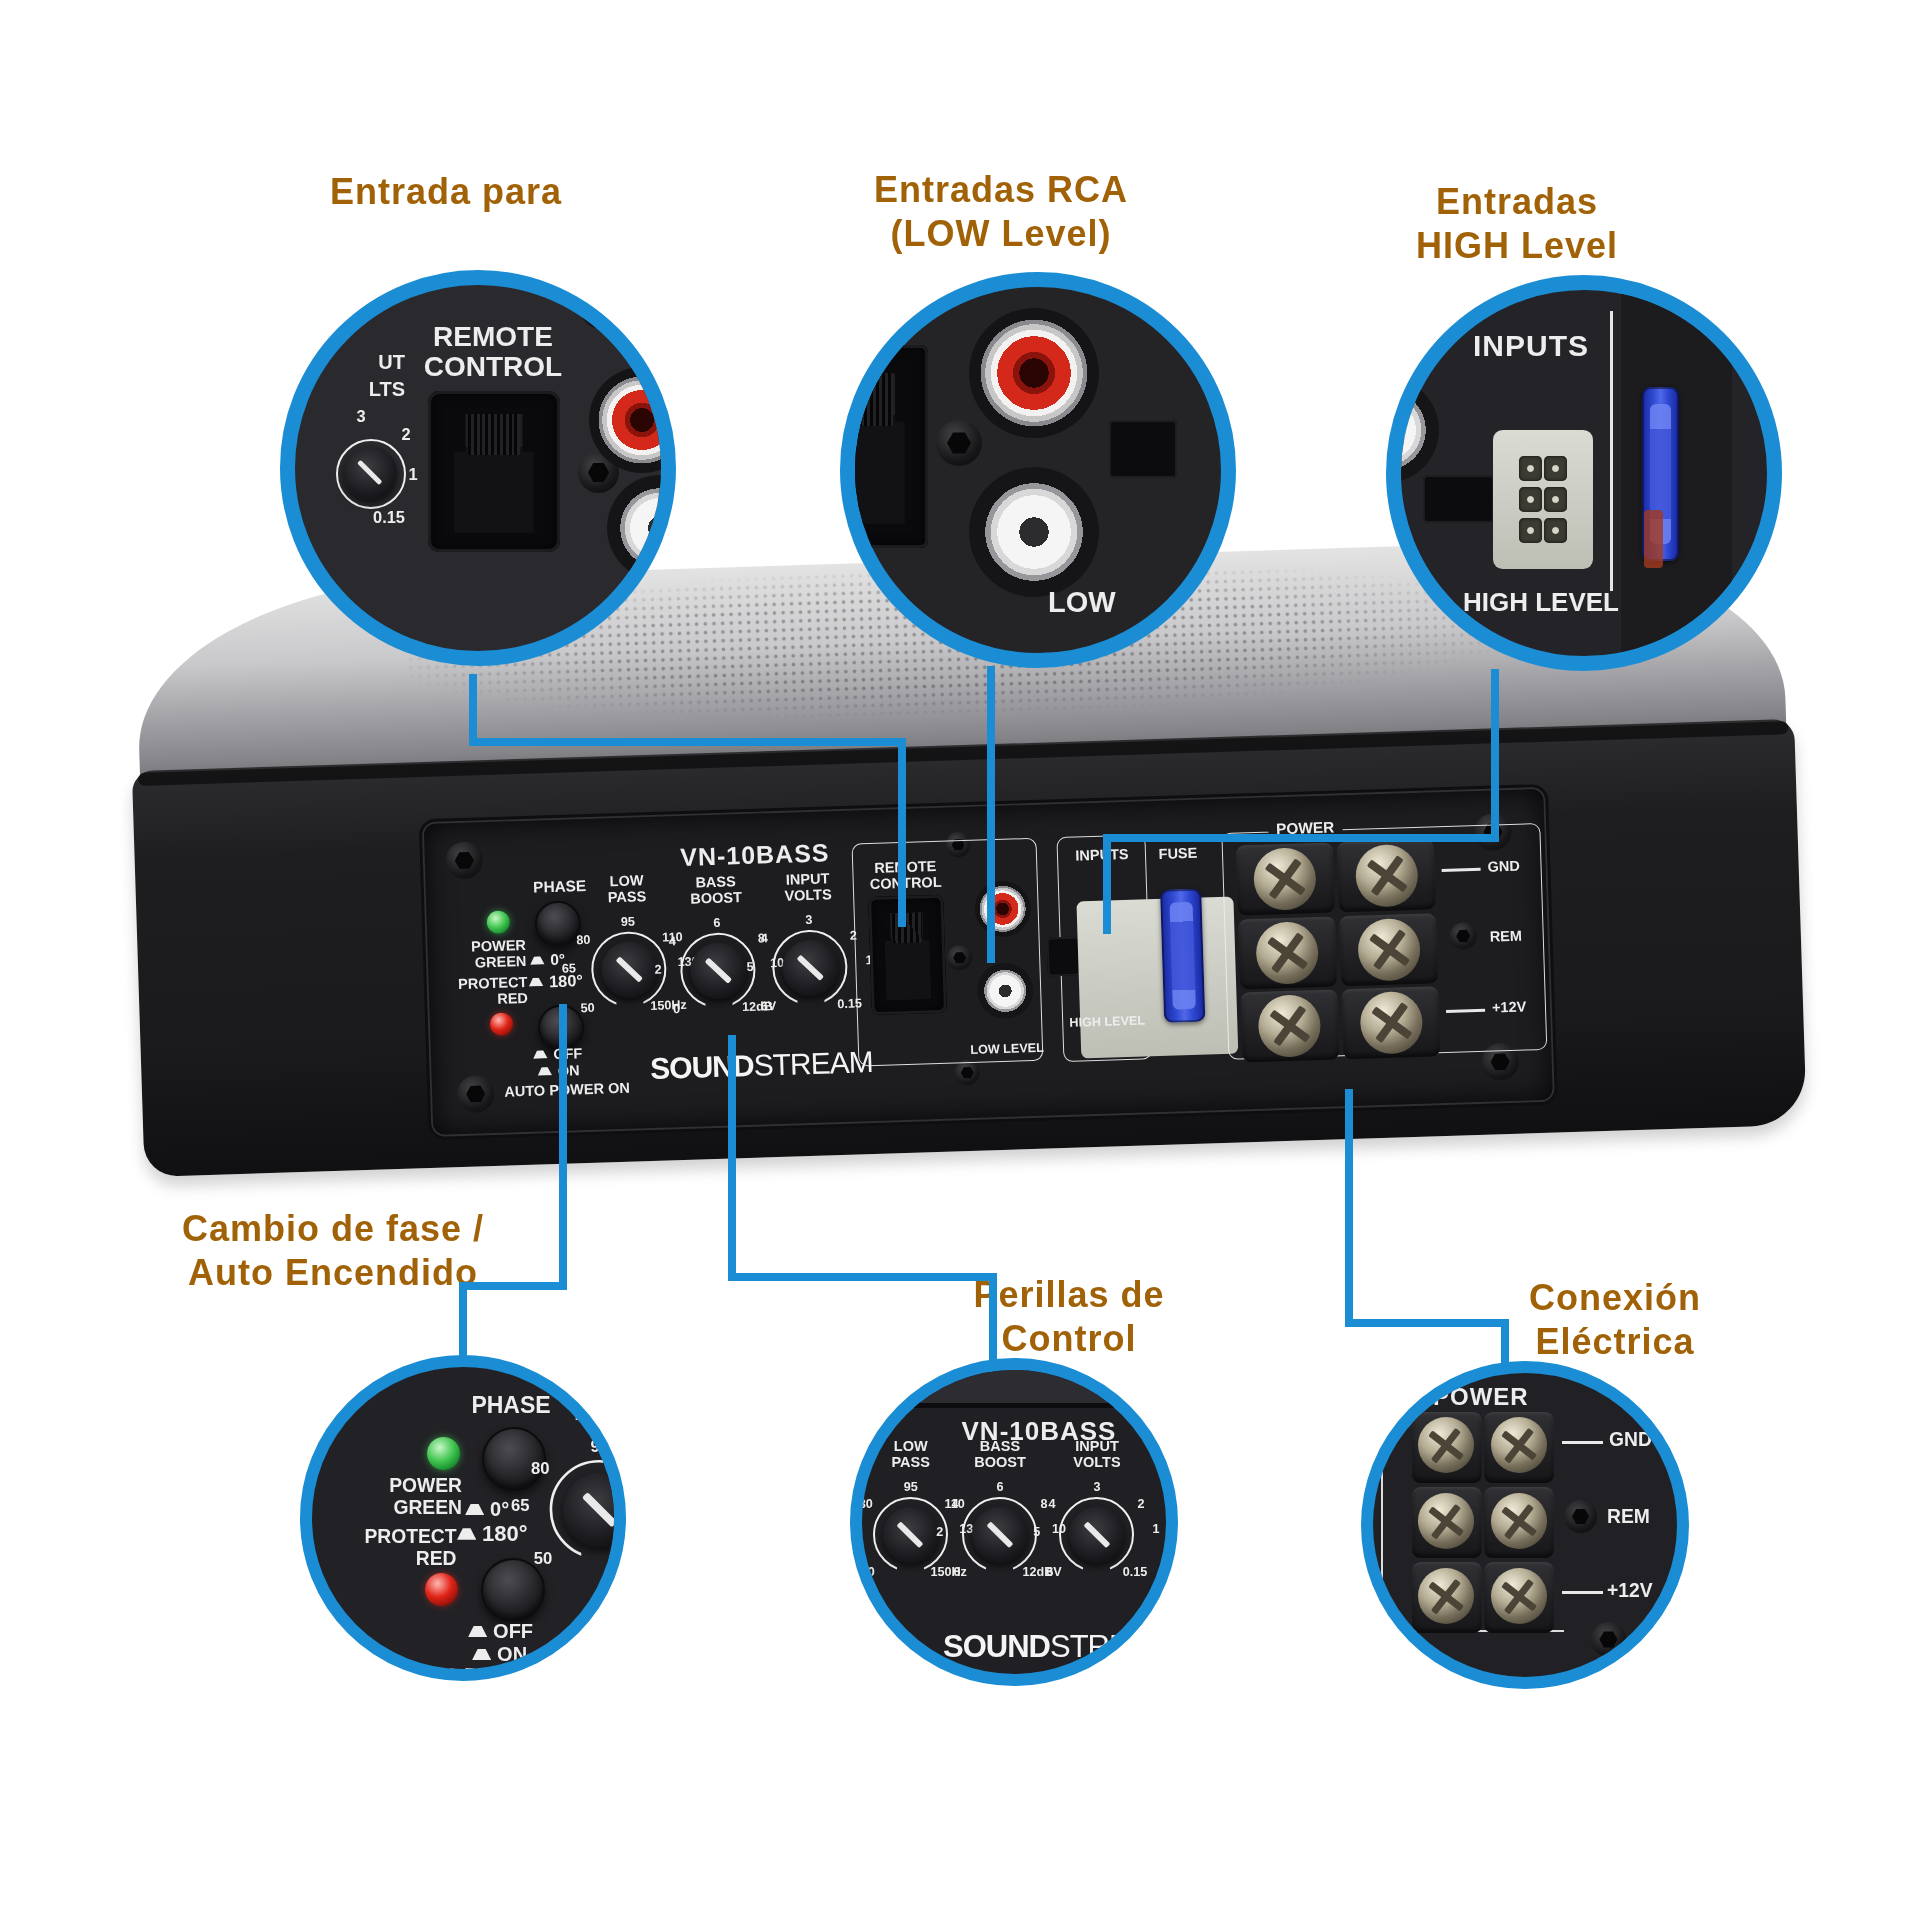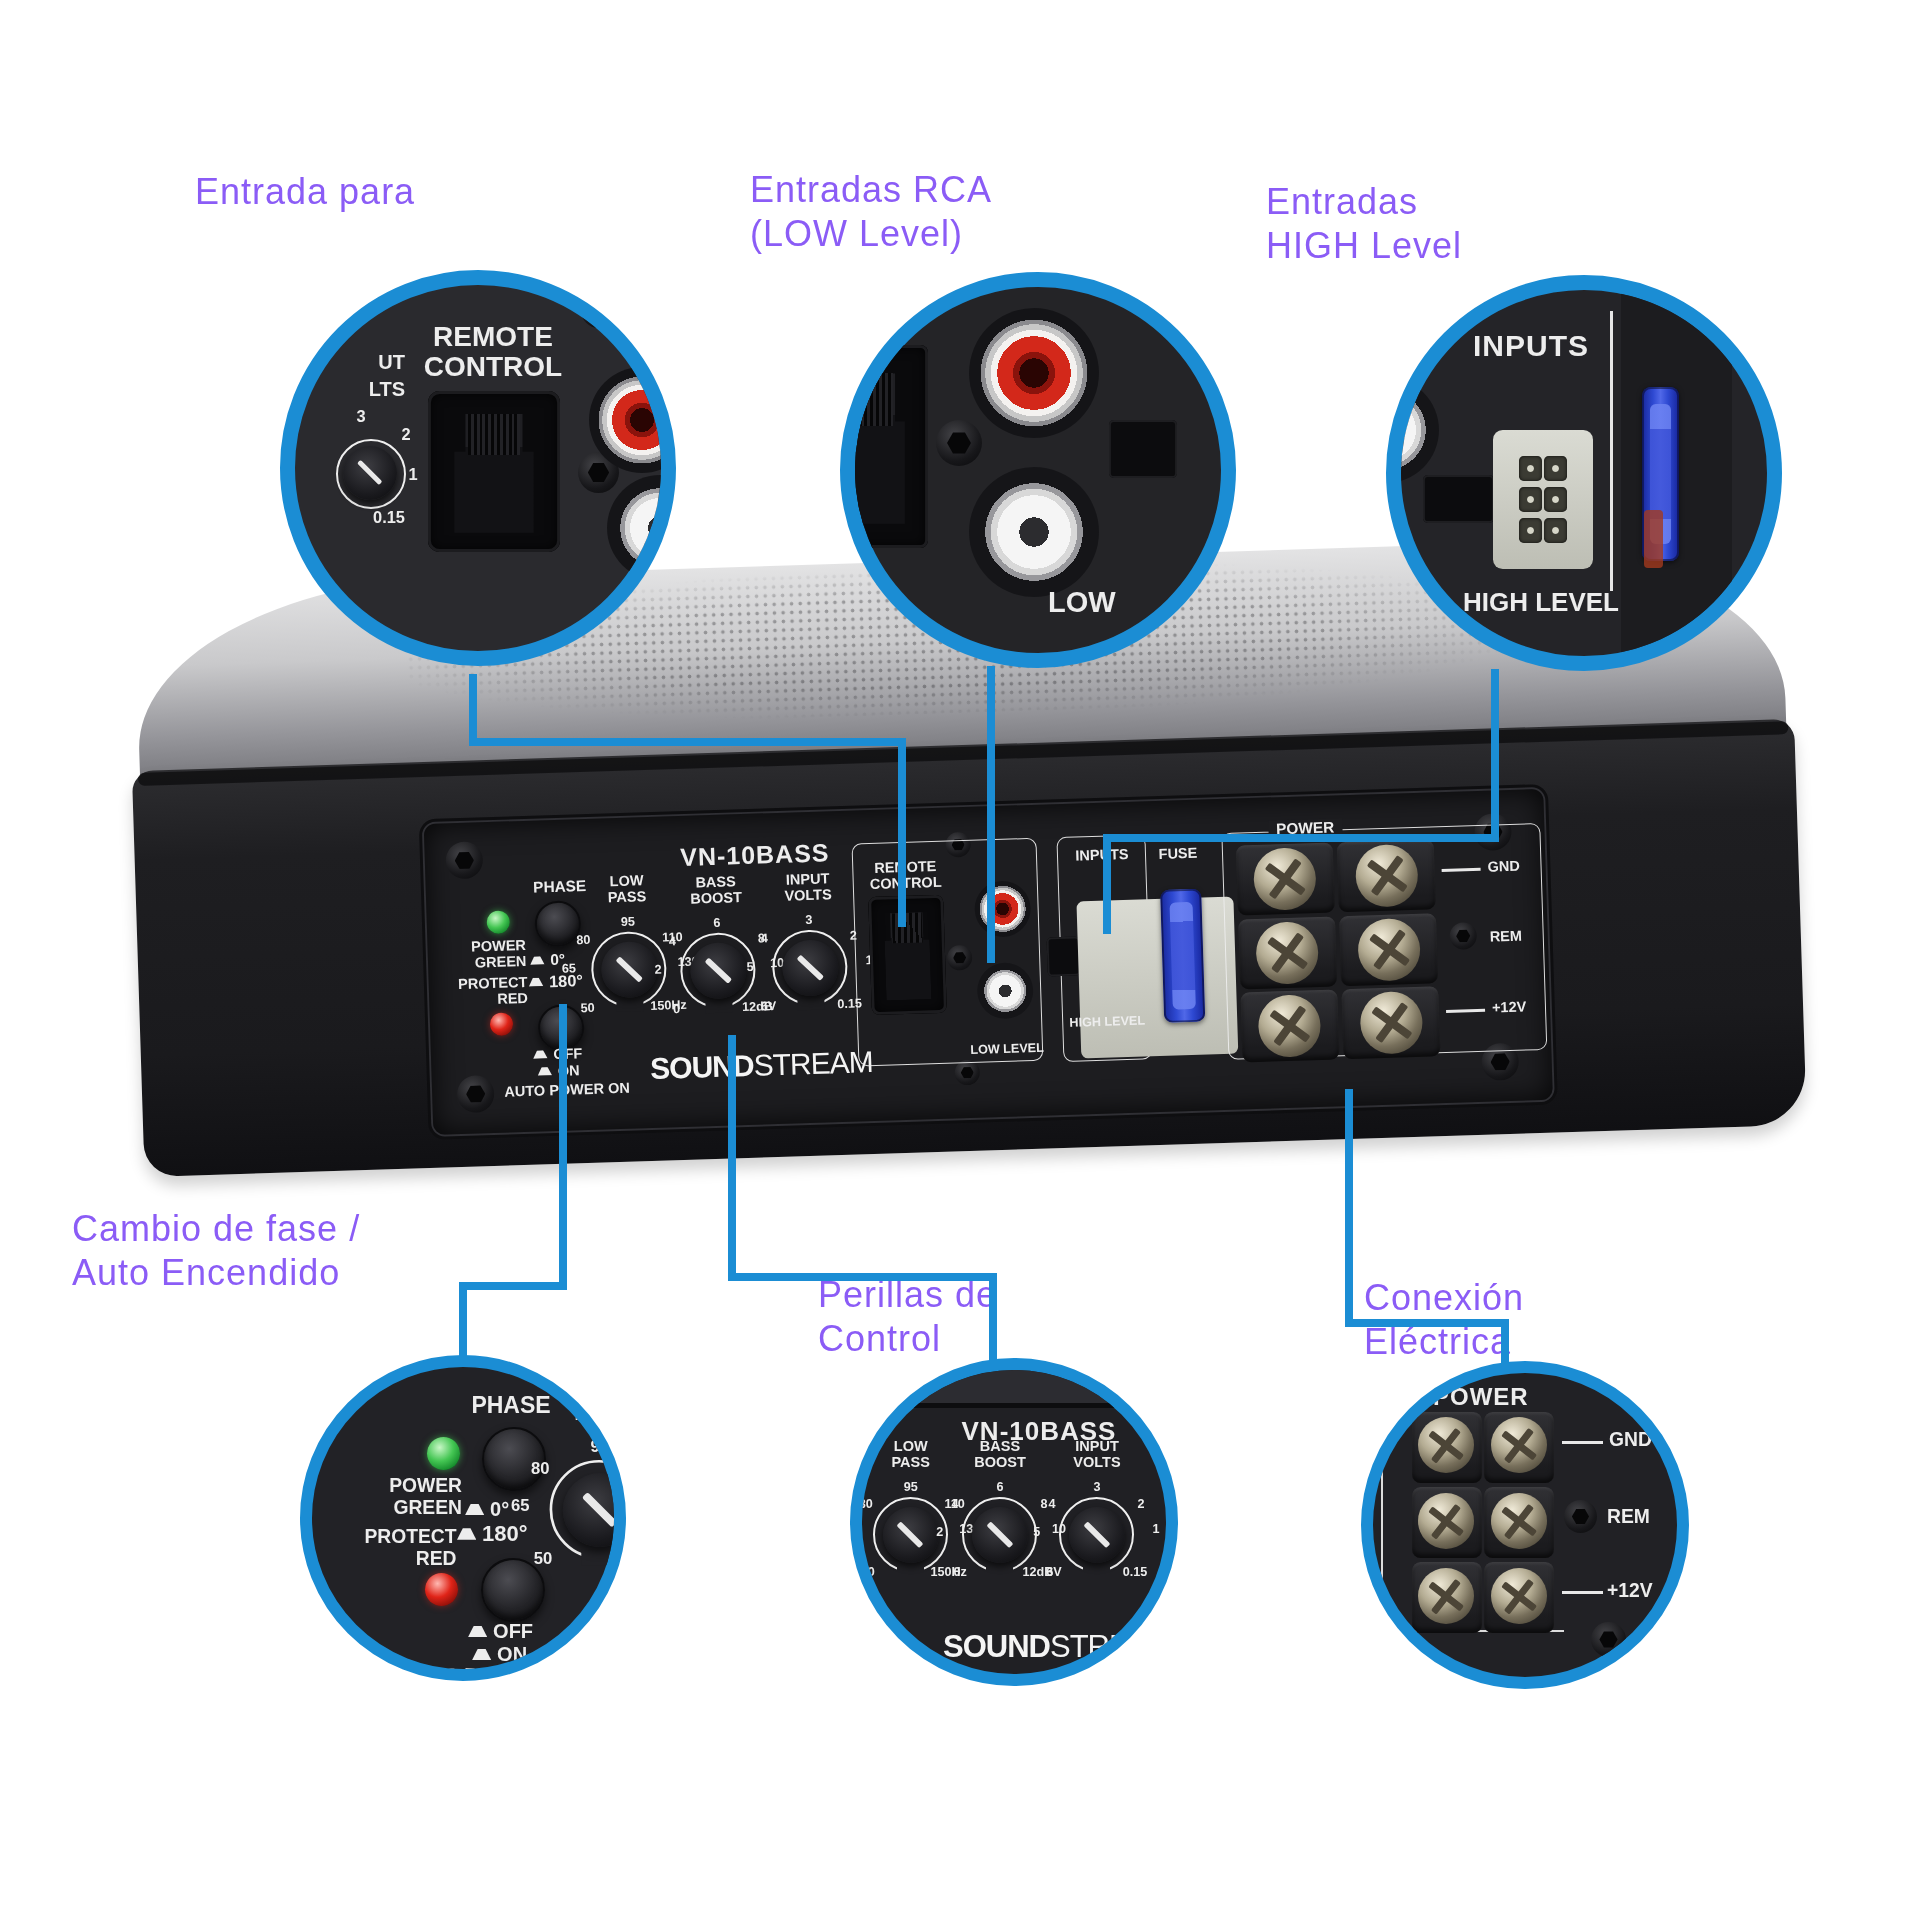--- a/index.html
+++ b/index.html
@@ -1,22 +1,22 @@
 <!DOCTYPE html>
 <html><head>
 <meta charset="utf-8">
 <style>
   * { box-sizing: border-box; margin: 0; padding: 0; }
   html,body { background:#fff; }
   body { width:1931px; height:1931px; font-family:"Liberation Sans",sans-serif; }
   #stage { position:relative; width:1931px; height:1931px; overflow:hidden; background:#fff; }
 
   
-  .clabel { position:absolute; width:502px; text-align:left; color:#8b5cf6;
-            font-size:36px; line-height:44px; letter-spacing:1px; font-weight:400; }
+  .clabel { position:absolute; width:502px; text-align:center; color:#a16207;
+            font-size:36px; line-height:44px; letter-spacing:1px; font-weight:700; }
   .clabel span { display:block; }
 
   
   .cline { position:absolute; background:#1b8dd4; z-index:40; }
 
   
   .circle { position:absolute; border:15.4px solid #1b8dd4; border-radius:50%;
             overflow:hidden; background:#26262a; z-index:30; }
   .circle.small { border-width:12.6px; }
 
@@ -146,21 +146,21 @@
     <span>Entrada para</span>
   </div>
   <div class="clabel" style="left:1266px; top:180px;">
     <span>Entradas</span>
     <span>HIGH Level</span>
   </div>
   <div class="clabel" style="left:750px; top:168px;">
     <span>Entradas RCA</span>
     <span>(LOW Level)</span>
   </div>
-  <div class="clabel" style="left:72px; top:1207px;">
+  <div class="clabel" style="left:82px; top:1207px;">
     <span>Cambio de fase /</span>
     <span>Auto Encendido</span>
   </div>
   <div class="clabel" style="left:818px; top:1273px;">
     <span>Perillas de</span>
     <span>Control</span>
   </div>
   <div class="clabel" style="left:1364px; top:1276px;">
     <span>Conexión</span>
     <span>Eléctrica</span>

